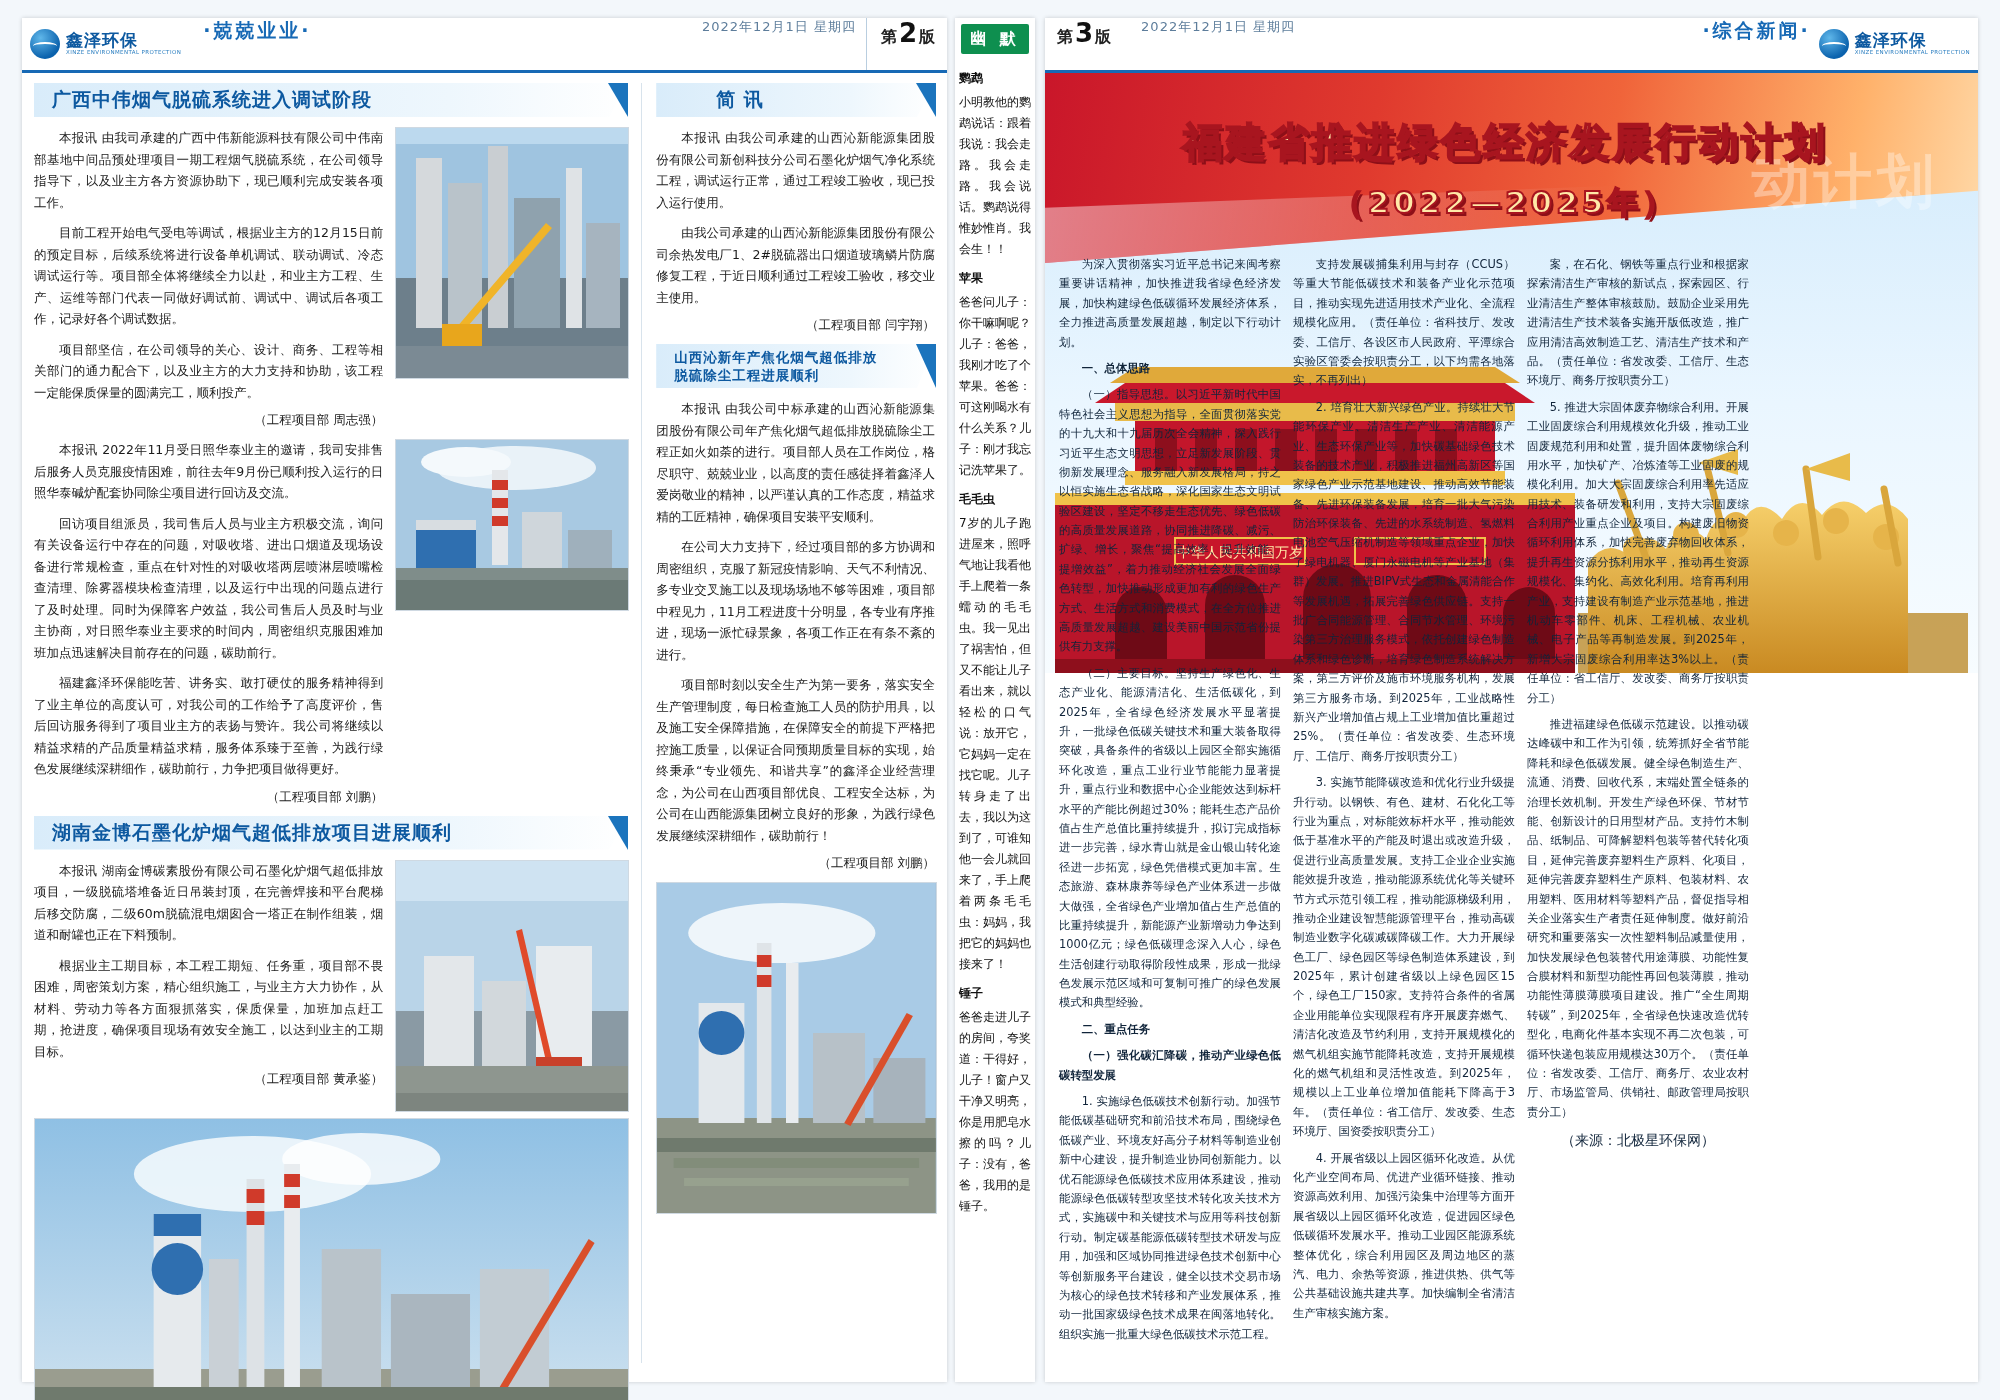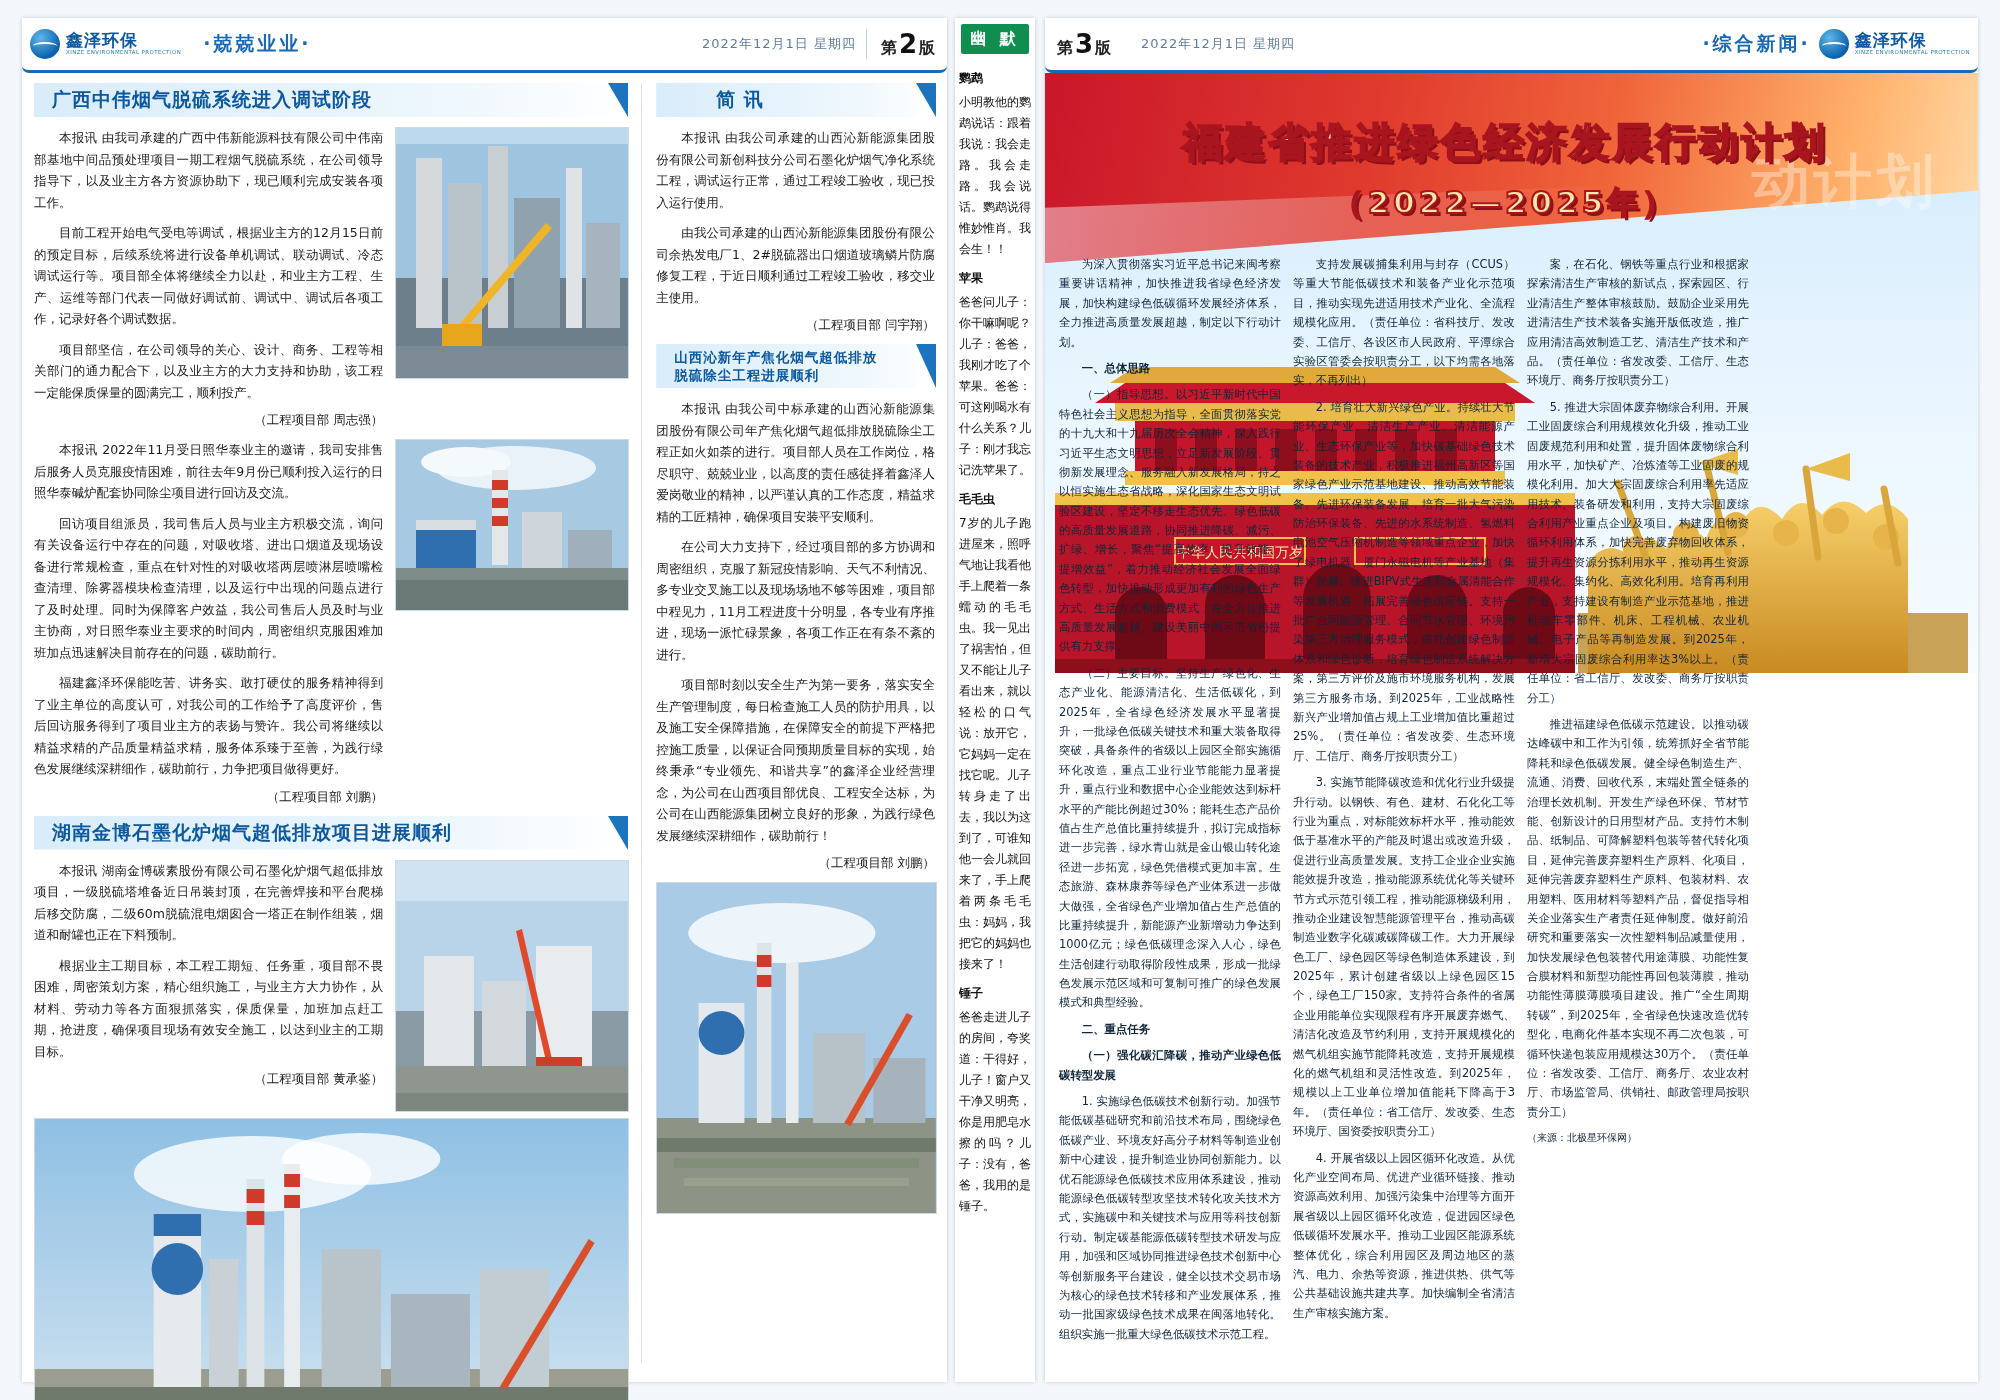--- a/index.html
+++ b/index.html
@@ -17,21 +17,21 @@
   .sheet{
     position:absolute;top:18px;bottom:18px;background:#fff;
     box-shadow:0 0 4px rgba(0,0,0,.18);
   }
   .sheet-left{left:22px;width:925px;}
   .sheet-mid{left:955px;width:80px;}
   .sheet-right{left:1045px;width:933px;}
 
   .masthead{
     position:relative;height:52px;border-bottom:3px solid #1769b5;
-    display:flex;align-items:center;border-radius:7px;
+    display:flex;
   }
   .logo{
     display:flex;align-items:center;gap:6px;padding:0 8px;
   }
   .logo-globe{
     width:30px;height:30px;border-radius:50%;
     background:radial-gradient(circle at 35% 30%,#5fb7ea,#0b62ad 70%);
     position:relative;flex:none;
   }
   .logo-globe:after{
@@ -149,21 +149,21 @@
   .monument{
     position:absolute;right:10px;bottom:0;width:390px;height:360px;
   }
   .rp-cols{
     position:absolute;top:182px;left:0;width:100%;height:1098px;
     display:flex;gap:12px;padding:0 14px;box-sizing:border-box;z-index:4;
   }
   .rp-col{width:222px;font-size:11.4px;line-height:1.7;color:#10243a;text-align:justify;}
   .rp-col p{margin:0 0 7px 0;text-indent:2em;}
   .rp-col .sub{font-weight:bold;text-indent:2em;}
-  .rp-tail{text-align:left;margin-top:6px;font-size:10px;}
+  .rp-tail{text-align:center;margin-top:6px;font-size:14px;}
   .watermark{
     position:absolute;right:40px;top:70px;font-size:58px;color:rgba(255,255,255,.35);
     font-weight:bold;letter-spacing:4px;z-index:2;
   }
 </style>
 </head>
 <body>
 
 <div class="page">
 

